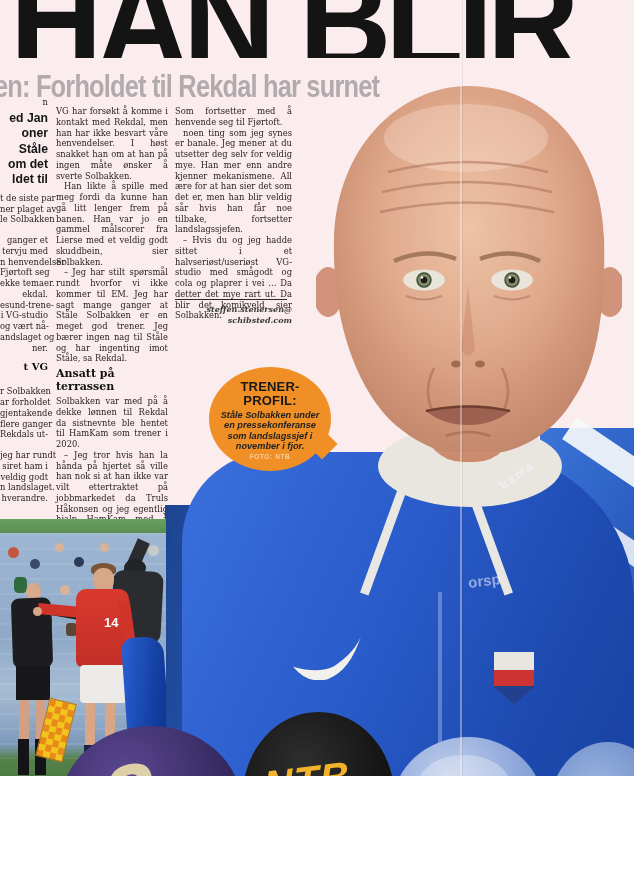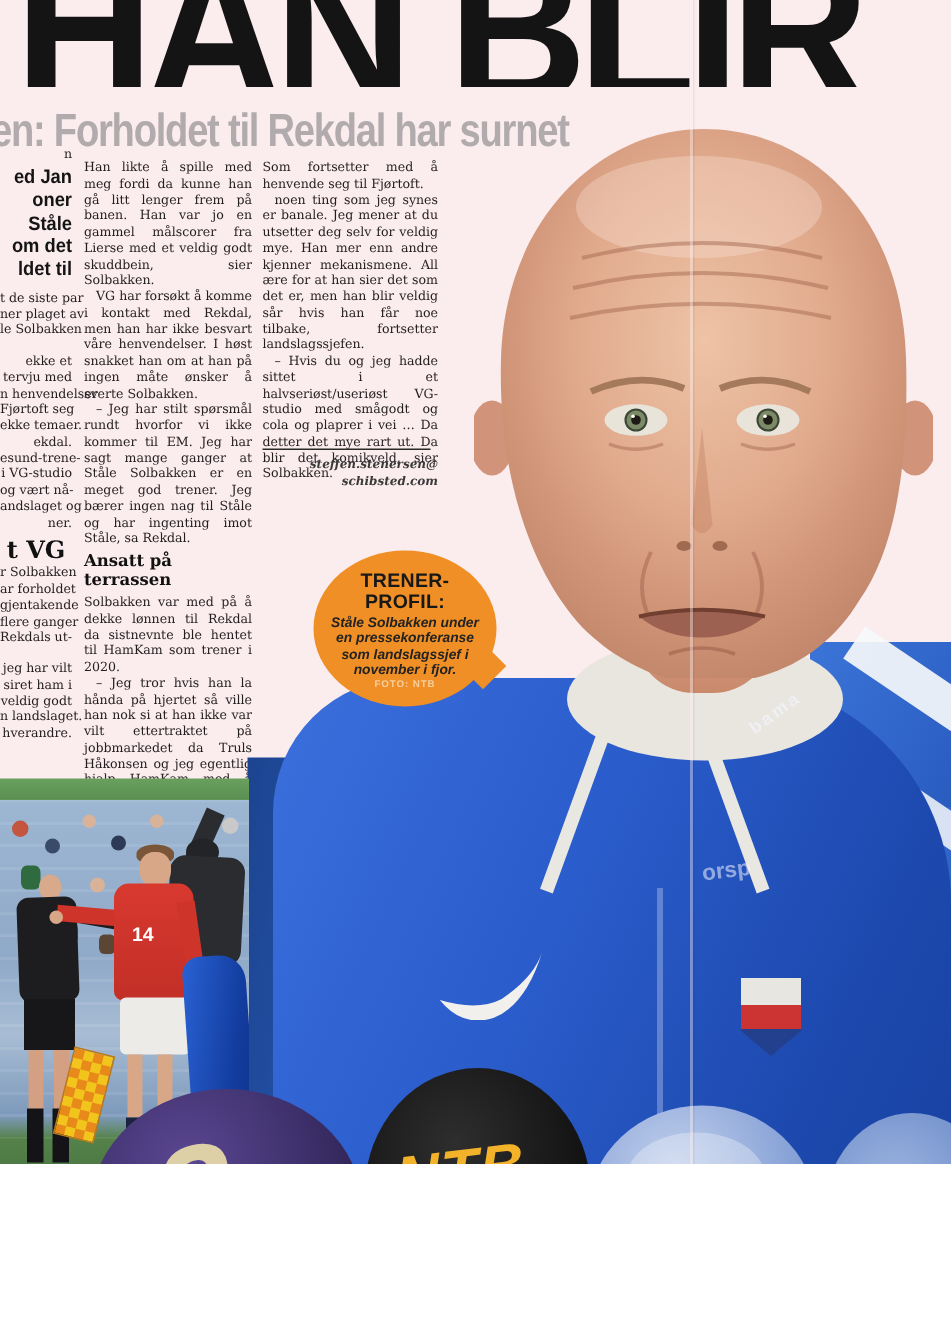--- a/index.html
+++ b/index.html
@@ -14,21 +14,21 @@
   .sub{left:-6px;top:71px;font-family:"Liberation Sans",sans-serif;font-weight:700;
        font-size:31px;line-height:1;color:#b1abad;letter-spacing:-1px;white-space:nowrap;
        transform:scaleX(.82);transform-origin:left;}
   
   .col{font-size:8.4px;line-height:10.75px;}
   .col1{left:0;top:97px;width:48px;text-align:right;}
   .c1l div{white-space:nowrap;}
   .c1i div{font-family:"Liberation Sans",sans-serif;font-weight:700;font-size:13px;
            line-height:15.4px;color:#141414;white-space:nowrap;}
   .c1i{margin:2px 0 6px;transform:scaleX(.94);transform-origin:right;} .gap10{margin-top:10px;}
-  .c1sub{font-weight:700;font-size:16px;line-height:14px;color:#111;margin:7px 0 2px;text-align:center;}
+  .c1sub{font-weight:700;font-size:10px;line-height:14px;color:#111;margin:7px 0 12px;}
   .col2{left:56px;top:106px;width:112px;}
   .col3{left:175px;top:106px;width:117px;}
   .para{text-align:justify;}
   .para + .para{text-indent:8px;}
   .sub2{font-weight:700;font-size:11px;line-height:13px;color:#111;margin:3px 0 3px;}
   .byrule{left:175px;top:299px;width:112px;height:1px;background:#2a2a2a;}
   .byline{left:175px;top:304px;width:117px;font-style:italic;font-weight:700;
           font-size:8px;line-height:10.5px;color:#3a3a3a;text-align:right;}
   
   .callout{left:209px;top:367px;width:122px;height:104px;background:#ef8f25;
@@ -106,21 +106,21 @@
   .sock{position:absolute;width:11px;height:36px;background:#141418;}
   .flagchk{position:absolute;left:42px;top:181px;width:26px;height:58px;
       background:repeating-conic-gradient(#f2c51d 0% 25%,#e88a1a 0% 50%) 0 0/13px 13px;
       transform:rotate(14deg);border:1px solid #b9791c;}
   .pl-armL{position:absolute;left:38px;top:86px;width:44px;height:11px;background:#cf342b;transform:rotate(5deg);}
   .pl-handL{position:absolute;left:33px;top:88px;width:9px;height:9px;background:#d8a788;border-radius:50%;}
   .pl-head{position:absolute;left:93px;top:49px;width:21px;height:23px;background:#d8a788;border-radius:45%;}
   .pl-hair{position:absolute;left:91px;top:44px;width:25px;height:12px;background:#7a5537;border-radius:50% 50% 30% 30%;}
   .pl-torso{position:absolute;left:76px;top:70px;width:53px;height:78px;border-radius:10px 10px 6px 6px;
       background:linear-gradient(180deg,#d8392f,#c22f27);}
-  .pl-num{position:absolute;left:88px;top:96px;font-family:"Liberation Sans",sans-serif;
+  .pl-num{position:absolute;left:104px;top:96px;font-family:"Liberation Sans",sans-serif;
       font-weight:700;font-size:13px;color:#fff;}
   .pl-armR{position:absolute;left:121px;top:82px;width:12px;height:46px;background:#cf342b;transform:rotate(-8deg);}
   .pl-shorts{position:absolute;left:80px;top:146px;width:47px;height:38px;background:#ecebe7;border-radius:4px;}
   .bflag{position:absolute;left:127px;top:118px;width:42px;height:180px;
       background:linear-gradient(100deg,#2a62d4,#123c9e 60%,#0c2f80);
       border-radius:12px 18px 0 0;transform:rotate(-4deg);}
   
   .cap{left:0;top:813px;width:108px;z-index:6;}
   .cap-t{font-family:"Liberation Sans",sans-serif;font-weight:800;font-size:11px;color:#141414;}
   .cap-l div{font-family:"Liberation Sans",sans-serif;font-style:italic;font-weight:700;
@@ -173,53 +173,53 @@
         <div>Ståle</div>
         <div>om det</div>
         <div>ldet til</div>
       </div>
     <div class="c1l">
         <div>t de siste par</div>
         <div>ner plaget av</div>
         <div>le Solbakken</div>
       </div>
     <div class="c1l gap10">
-        <div>ekke et</div>
+        <div>ganger et</div>
         <div>tervju med</div>
         <div>n henvendelser</div>
         <div>Fjørtoft seg</div>
         <div>ekke temaer.</div>
         <div>ekdal.</div>
         <div>esund-trene-</div>
         <div>i VG-studio</div>
         <div>og vært nå-</div>
         <div>andslaget og</div>
         <div>ner.</div>
       </div>
     <div class="c1sub">t VG</div>
     <div class="c1l">
         <div>r Solbakken</div>
         <div>ar forholdet</div>
         <div>gjentakende</div>
         <div>flere ganger</div>
         <div>Rekdals ut-</div>
       </div>
     <div class="c1l gap10">
-        <div>jeg har vilt</div>
+        <div>jeg har rundt</div>
         <div>siret ham i</div>
         <div>veldig godt</div>
         <div>n landslaget.</div>
         <div>hverandre.</div>
       </div>
   </div>
 
   <div class="a col col2">
     <div>
+        <div class="para">VG har forsøkt å komme i kontakt med Rekdal, men han har ikke besvart våre henvendelser. I høst snakket han om at han på ingen måte ønsker å sverte Solbakken.</div>
         <div class="para">Han likte å spille med meg fordi da kunne han gå litt lenger frem på banen. Han var jo en gammel målscorer fra Lierse med et veldig godt skuddbein, sier Solbakken.</div>
-        <div class="para">VG har forsøkt å komme i kontakt med Rekdal, men han har ikke besvart våre henvendelser. I høst snakket han om at han på ingen måte ønsker å sverte Solbakken.</div>
         <div class="para">– Jeg har stilt spørsmål rundt hvorfor vi ikke kommer til EM. Jeg har sagt mange ganger at Ståle Solbakken er en meget god trener. Jeg bærer ingen nag til Ståle og har ingenting imot Ståle, sa Rekdal.</div>
       </div>
     <div class="sub2">Ansatt på terrassen</div>
     <div>
         <div class="para">Solbakken var med på å dekke lønnen til Rekdal da sistnevnte ble hentet til HamKam som trener i 2020.</div>
         <div class="para">– Jeg tror hvis han la hånda på hjertet så ville han nok si at han ikke var vilt ettertraktet på jobbmarkedet da Truls Håkonsen og jeg egentlig hjalp HamKam med å ansette ham. Det ble gjort på min terrasse. Der alt ble lagt til rette. Så skal han ha det at han gjorde en god jobb, sier Solbakken.</div>
         <div class="para">– Så tror jeg at han føler etter at jeg har vært en del av motstanden mot ham, sier Solbakken.</div>
         <div class="para">Rekdal ble i høst fjernet fra rollen som VGs faste ekspert etter at han gikk ut i Sunnmørsposten og var ærlig på at han ønsket jobben som landslagssjef.</div>
         <div class="para">Han går veldig høyt ut på</div>
       </div>

